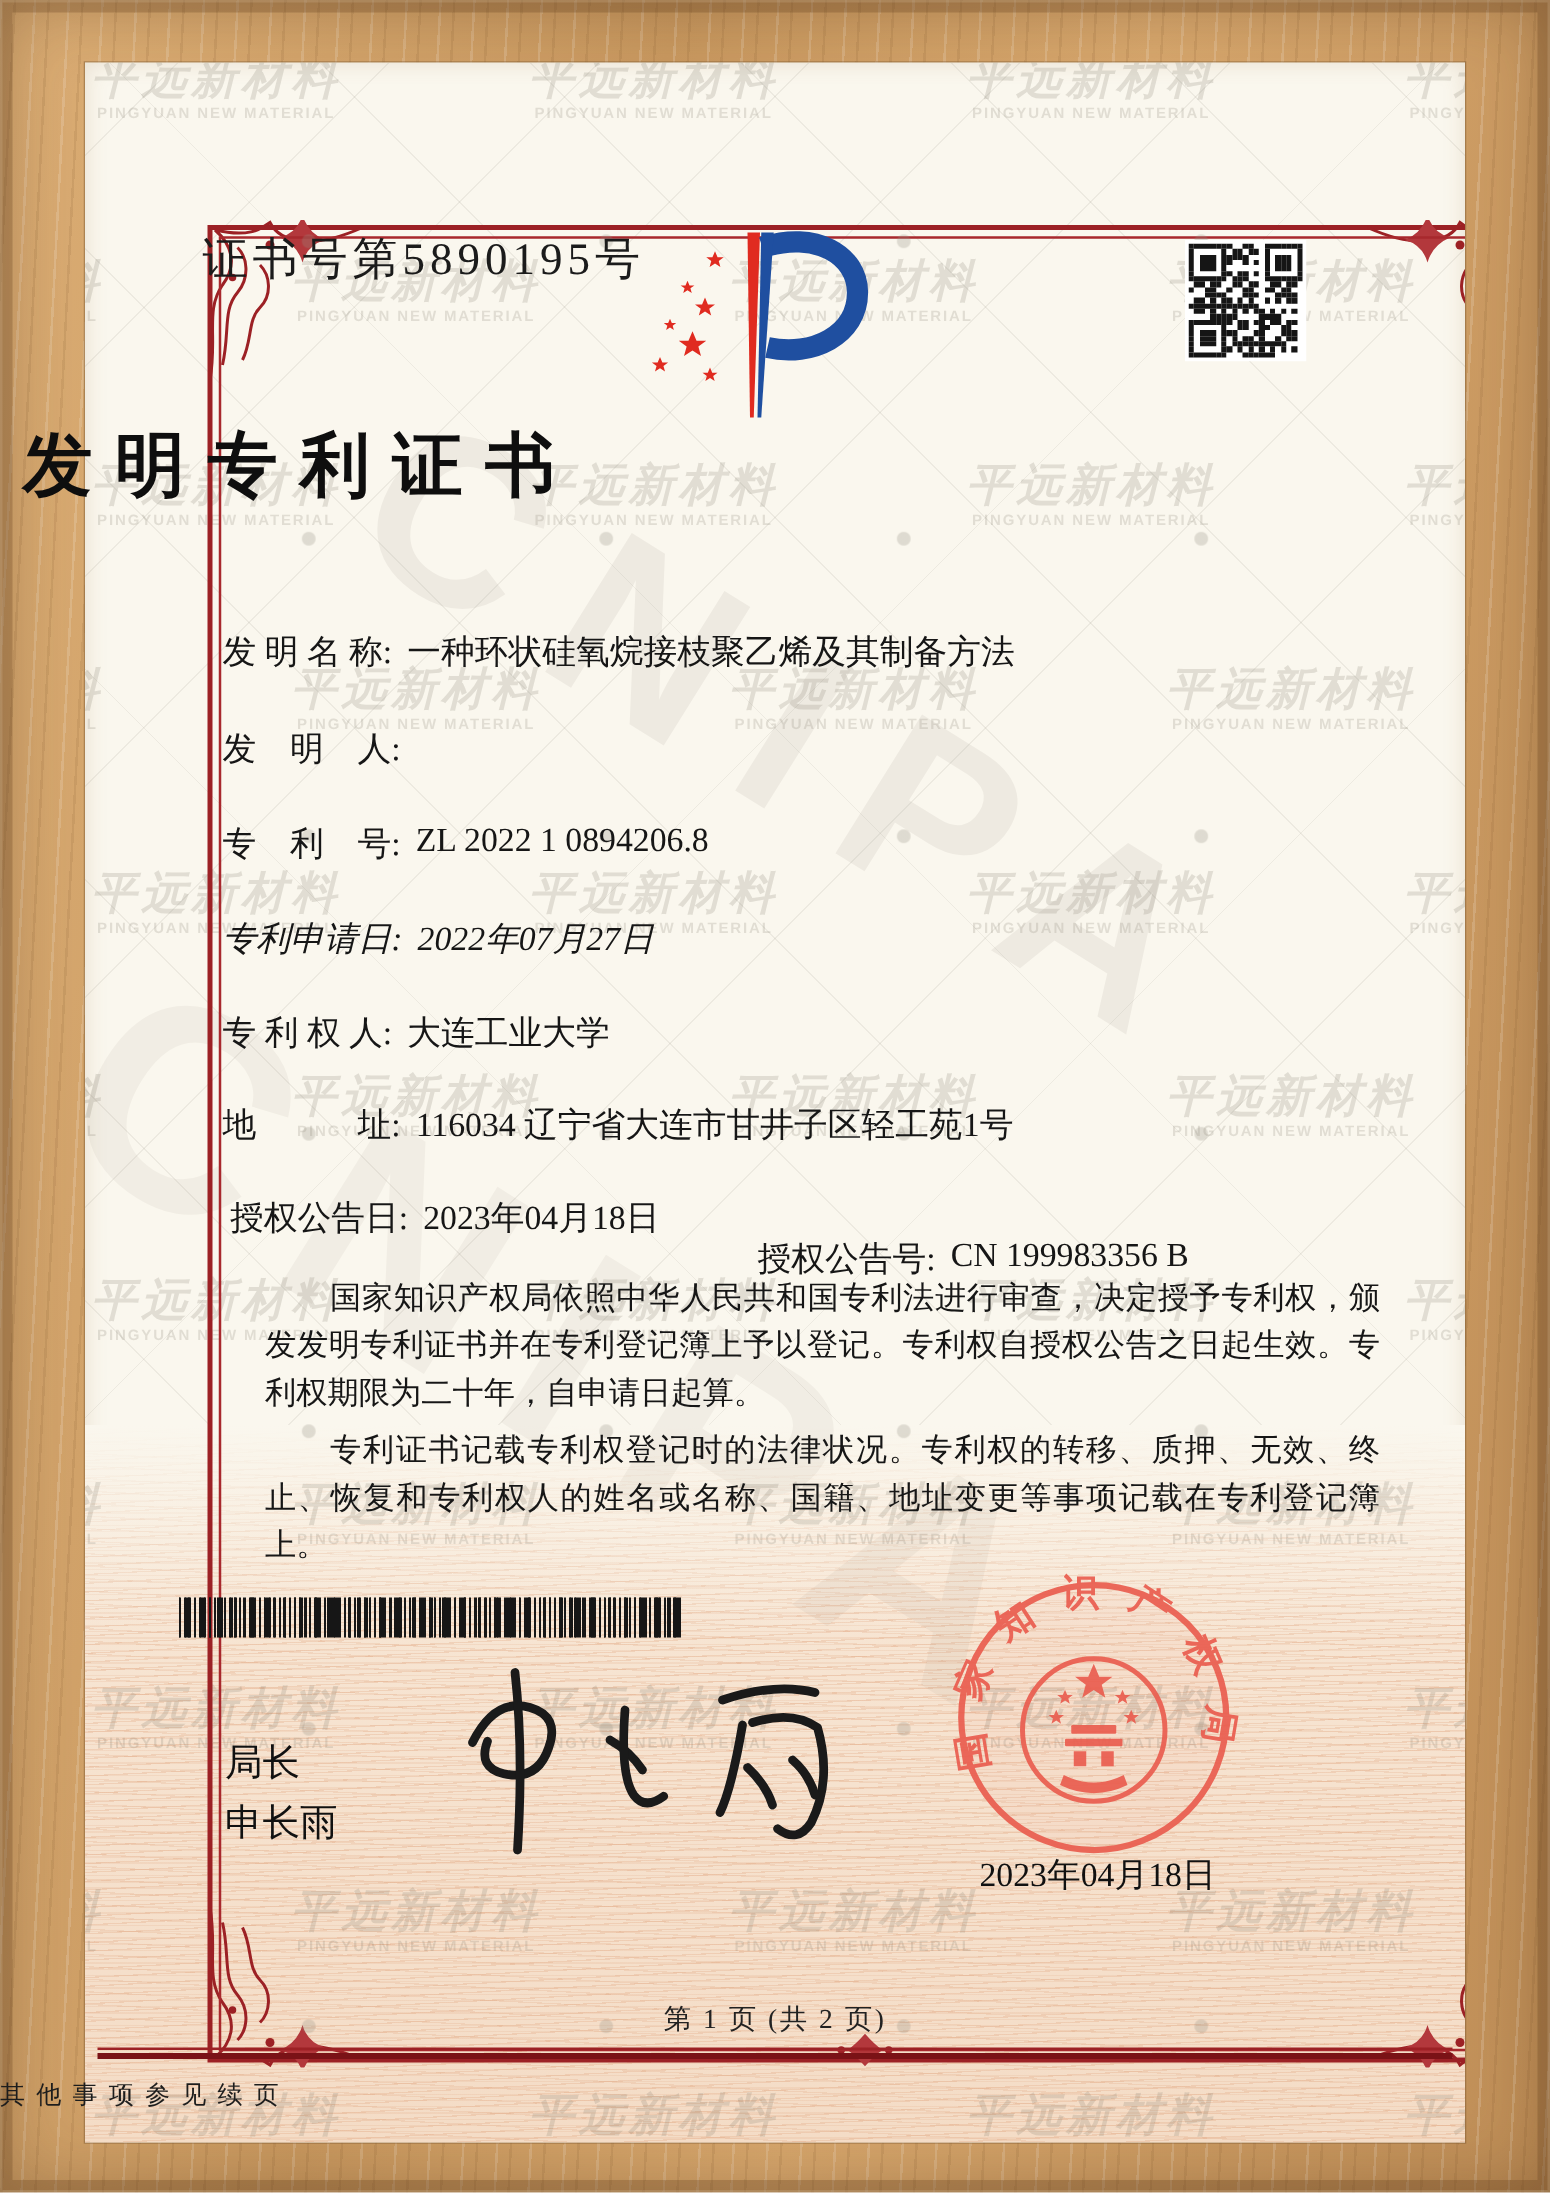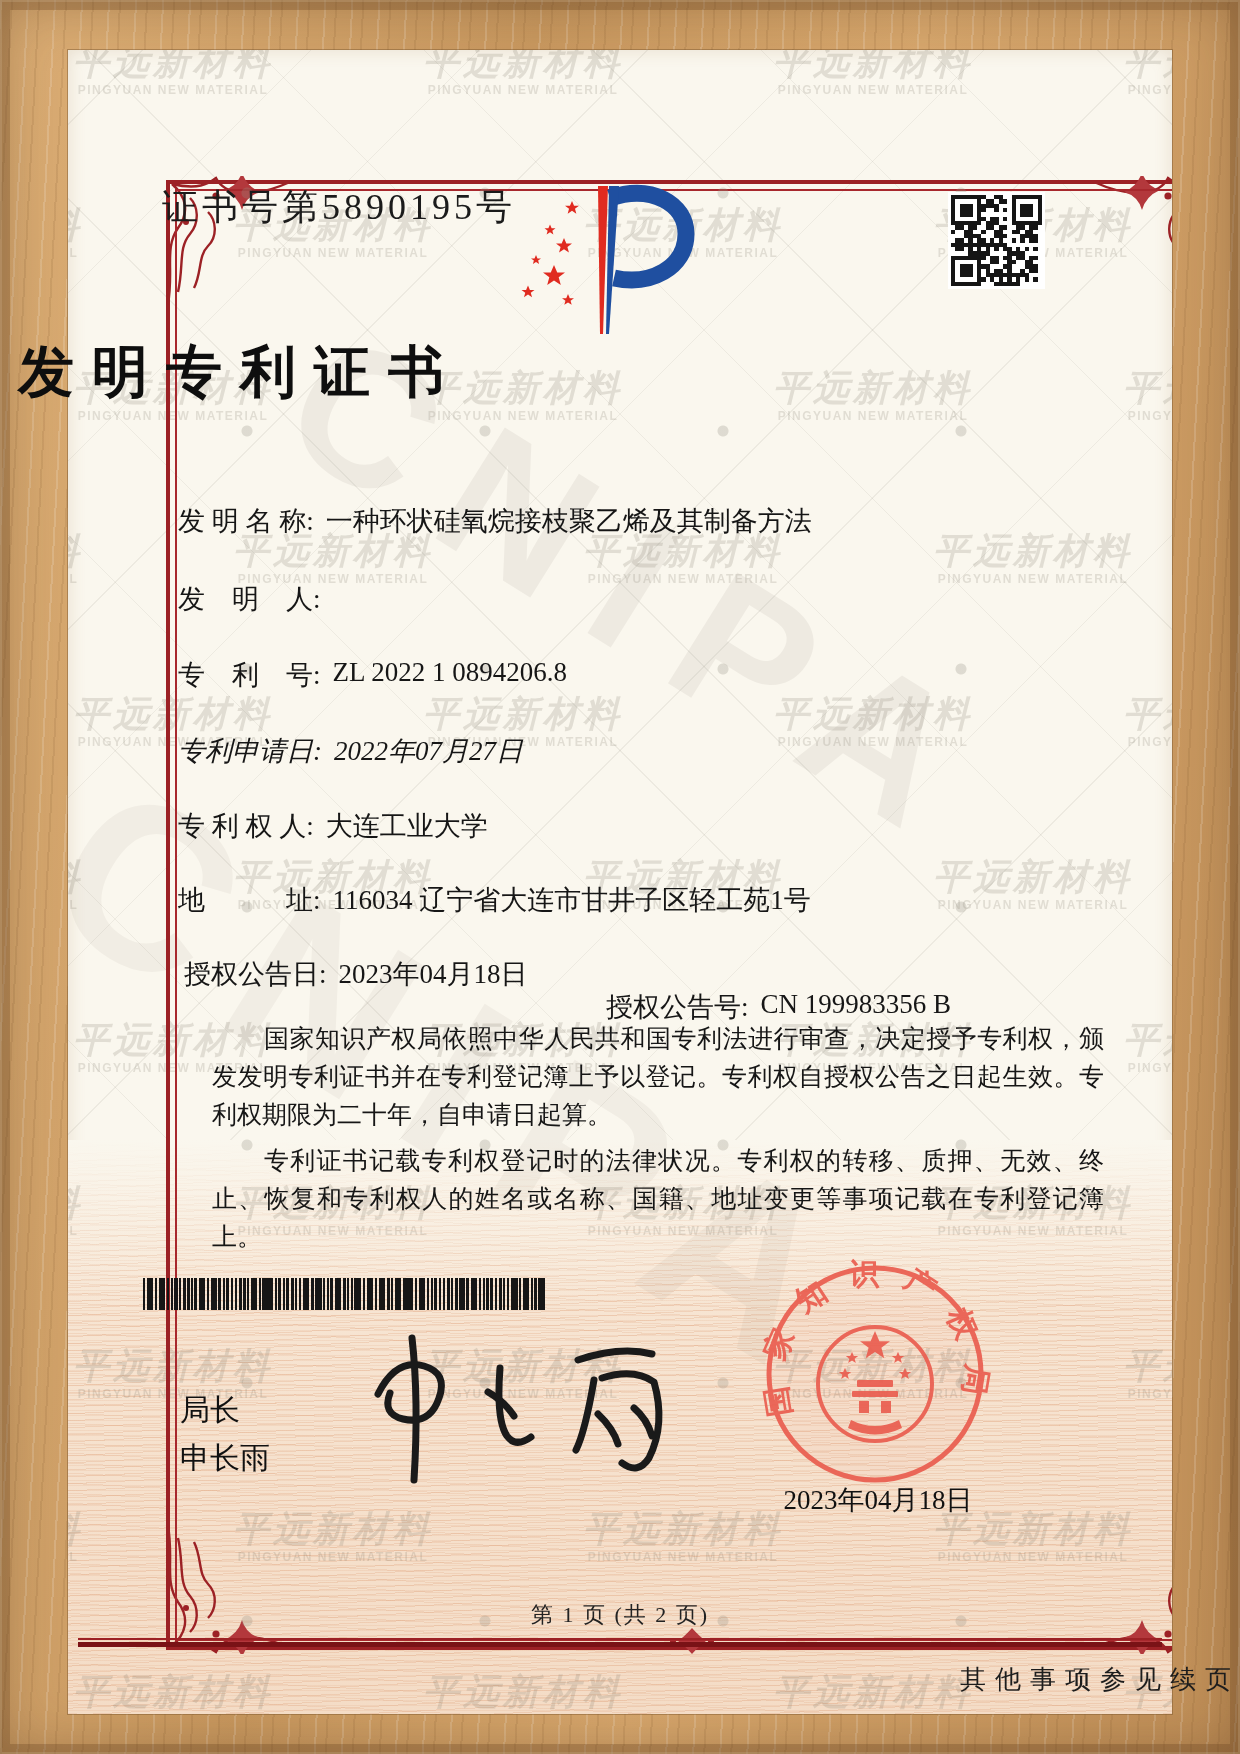--- a/index.html
+++ b/index.html
@@ -65,21 +65,21 @@
           repeating-linear-gradient(90deg, rgba(0,0,0,0) 0 5px, #161616 5px 8px, rgba(0,0,0,0) 8px 13px),
           repeating-linear-gradient(90deg,#161616 0 1px, rgba(0,0,0,0) 1px 7px, #161616 7px 9px, rgba(0,0,0,0) 9px 17px);}
   .signer-title{position:absolute;left:180px;top:1390px;font-size:30px;color:#111;}
   .signer-name{position:absolute;left:180px;top:1438px;font-size:30px;color:#111;}
   .signature{position:absolute;left:350px;top:1322px;width:320px;height:178px;}
   .seal{position:absolute;left:755px;top:1254px;width:240px;height:240px;opacity:.92;}
   .seal-date{position:absolute;left:738px;top:1482px;width:280px;text-align:center;font-size:27px;color:#111;}
   .page-info{position:absolute;left:0;width:100%;top:1600px;text-align:center;font-size:22px;color:#222;letter-spacing:2px;}
   .maroon-rule{position:absolute;left:78px;top:1638px;width:1084px;height:10px;
         background:linear-gradient(#9c2125 0 2px, rgba(0,0,0,0) 2px 4px, #7a1216 4px 9px, rgba(0,0,0,0) 9px);}
-  .footer-note{position:absolute;left:0;width:100%;top:1662px;text-align:right;font-size:26px;color:#1d1d1d;letter-spacing:9px;}
+  .footer-note{position:absolute;left:0;width:100%;top:1662px;text-align:left;font-size:20px;color:#1d1d1d;letter-spacing:9px;}
 </style>
 </head>
 <body>
 
 <div class="page">
   <div class="paper">
 
     <div class="waves"></div>
     <div class="wm-layer">
         <div class="wm-tile" style="left: -60px; top: -12px;">

